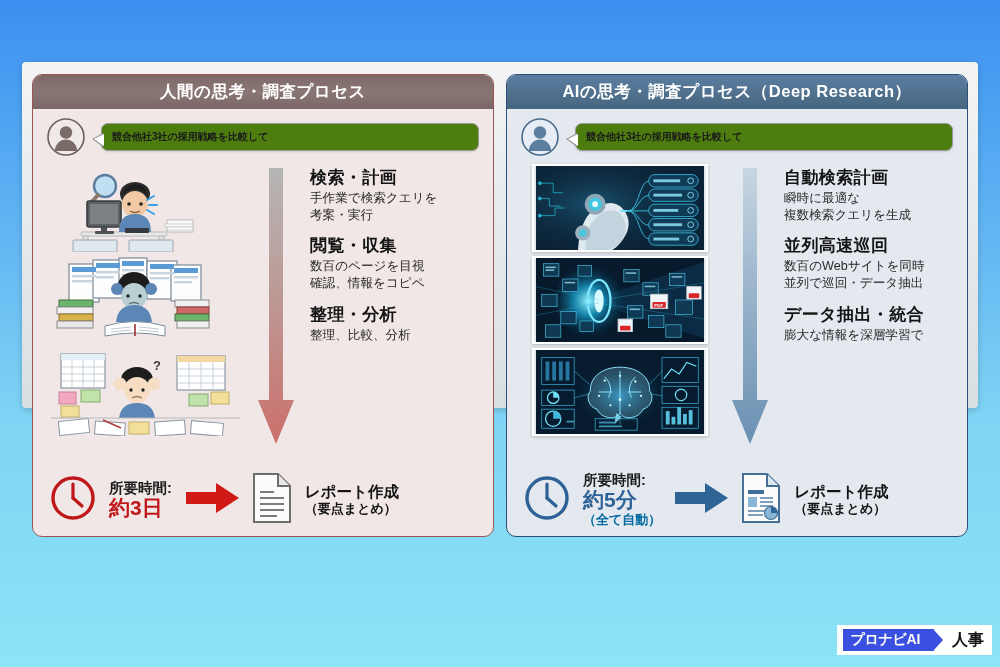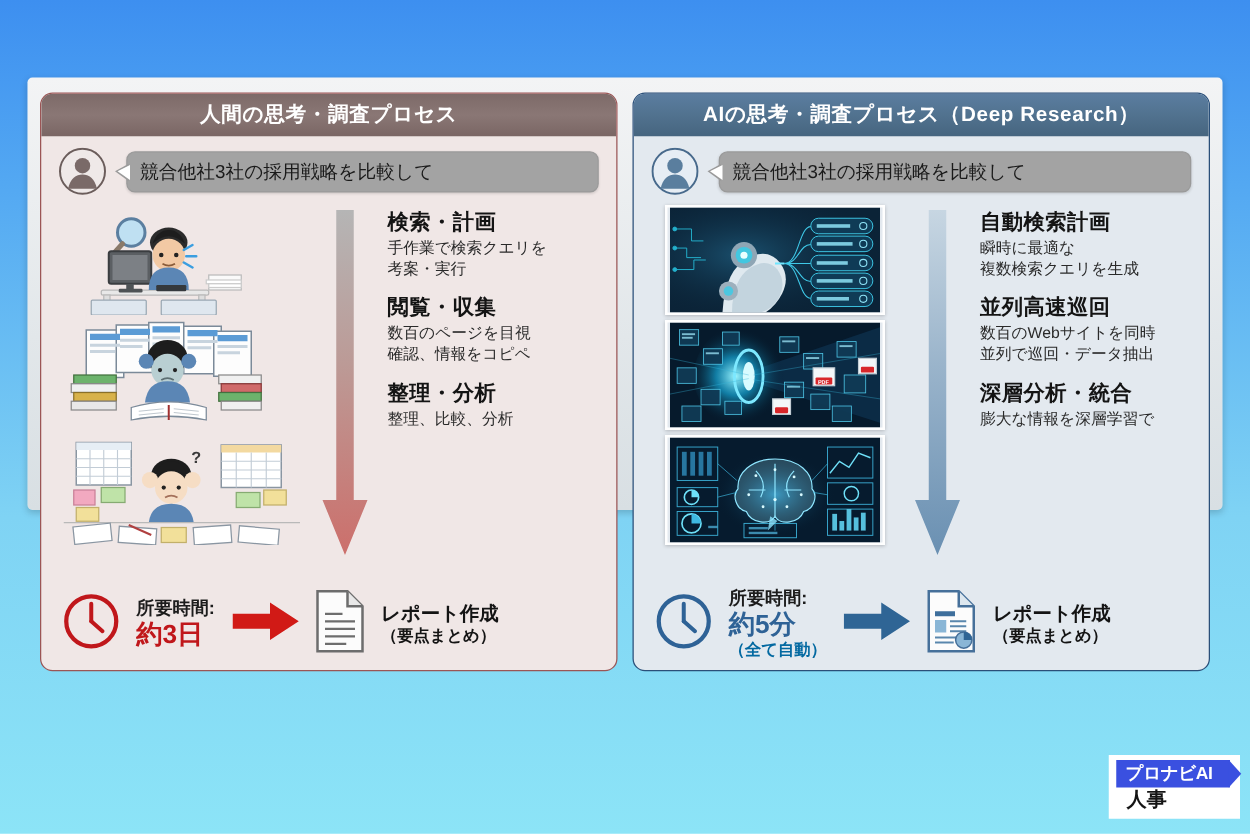--- a/index.html
+++ b/index.html
@@ -41,22 +41,22 @@
   }
   .panel.human .panel-header { background: linear-gradient(180deg,#7d6a68 0%, #8a7775 50%, #7a6664 100%); }
   .panel.ai .panel-header    { background: linear-gradient(180deg,#5b7da0 0%, #51728f 50%, #46657f 100%); }
 
   
   .prompt-row { display:flex; align-items:center; padding: 9px 14px 0 14px; gap: 4px; }
   .avatar { width: 38px; height: 38px; border-radius: 50%; flex: 0 0 auto; position: relative; }
   .avatar svg { display:block; }
   .bubble {
     position: relative; margin-left: 12px; flex: 1;
-    background: #a3a3a3; border: 1.2px solid #9a9a9a; border-radius: 7px;
-    padding: 6px 10px; font-size: 15px; font-weight: normal; color:#1a1a1a;
+    background: #4d7c0f; border: 1.2px solid #9a9a9a; border-radius: 7px;
+    padding: 6px 10px; font-size: 10px; font-weight: bold; color:#1a1a1a;
     box-shadow: 0 1px 2px rgba(0,0,0,.12);
     white-space: nowrap;
   }
   .bubble::before {
     content:""; position:absolute; left:-10px; top: 9px;
     border-top: 6px solid transparent; border-bottom: 8px solid transparent;
     border-right: 11px solid #9a9a9a;
   }
   .bubble::after {
     content:""; position:absolute; left:-8px; top: 10px;
@@ -94,21 +94,21 @@
   .big-arrow { flex:0 0 auto; margin: 0 6px 0 10px; }
   .doc-icon { flex:0 0 auto; }
   .report-text { margin-left: 7px; }
   .report-title { font-size: 15.5px; font-weight:bold; color:#141414; line-height:1.18; }
   .report-sub { font-size: 13px; font-weight:bold; color:#141414; line-height:1.2; }
 
   
   #logo {
     position:absolute; right: 8px; bottom: 12px;
     background:#ffffff; padding: 4px 8px 4px 6px;
-    display:flex; align-items:flex-start; gap: 0; flex-direction: column;
+    display:flex; align-items:flex-end; gap: 10px;
   }
   .logo-badge {
     background:#3a50e0; color:#fff; font-size: 14px; font-weight: bold;
     padding: 2px 14px 2px 7px; position:relative; letter-spacing:-.3px;
   }
   .logo-badge::after{
     content:""; position:absolute; right:-9px; top:0; width:0;height:0;
     border-top: 11px solid transparent; border-bottom: 11px solid transparent;
     border-left: 10px solid #3a50e0;
   }
@@ -559,21 +559,21 @@
           <div class="step-title">自動検索計画</div>
           <div class="step-desc">瞬時に最適な</div>
           <div class="step-desc">複数検索クエリを生成</div>
         </div>
         <div class="step">
           <div class="step-title">並列高速巡回</div>
           <div class="step-desc">数百のWebサイトを同時</div>
           <div class="step-desc">並列で巡回・データ抽出</div>
         </div>
         <div class="step">
-          <div class="step-title">深層分析・統合</div>
+          <div class="step-title">データ抽出・統合</div>
           <div class="step-desc">膨大な情報を深層学習で</div>
         </div>
       </div>
     </div>
 
     <div class="panel-footer">
       <span class="clock">
         <svg width="48" height="48" viewBox="0 0 48 48">
           <circle cx="24" cy="24" r="20" fill="none" stroke="#2e6296" stroke-width="3.4"></circle>
           <line x1="24" y1="24" x2="24" y2="10" stroke="#2e6296" stroke-width="3.2" stroke-linecap="round"></line>

